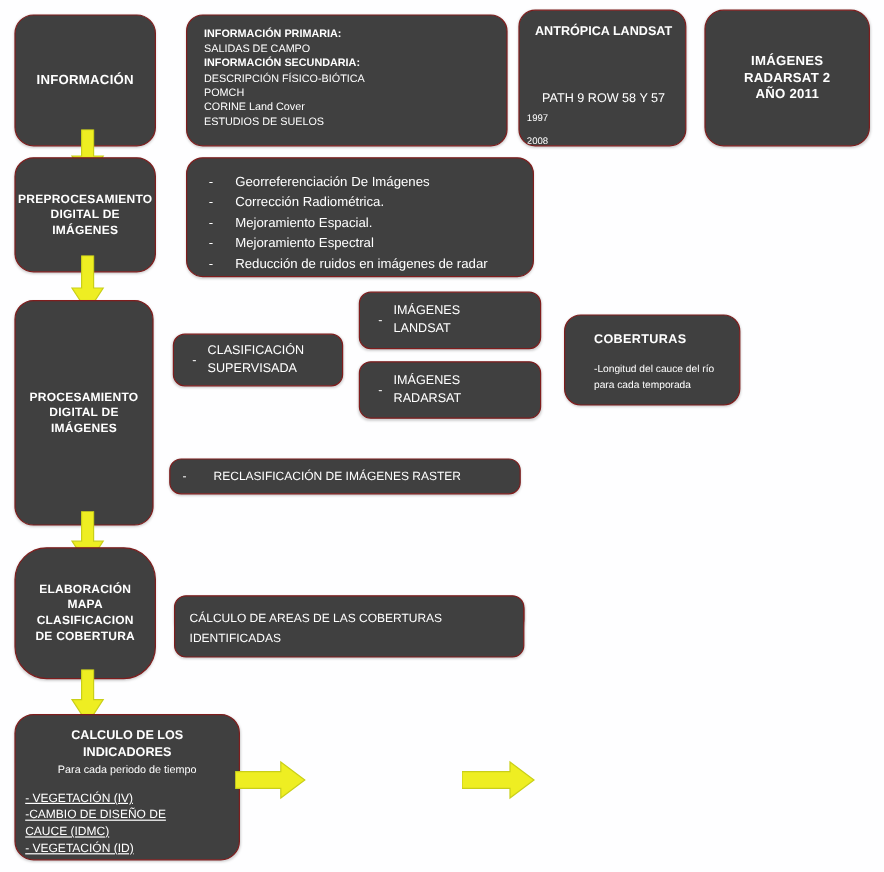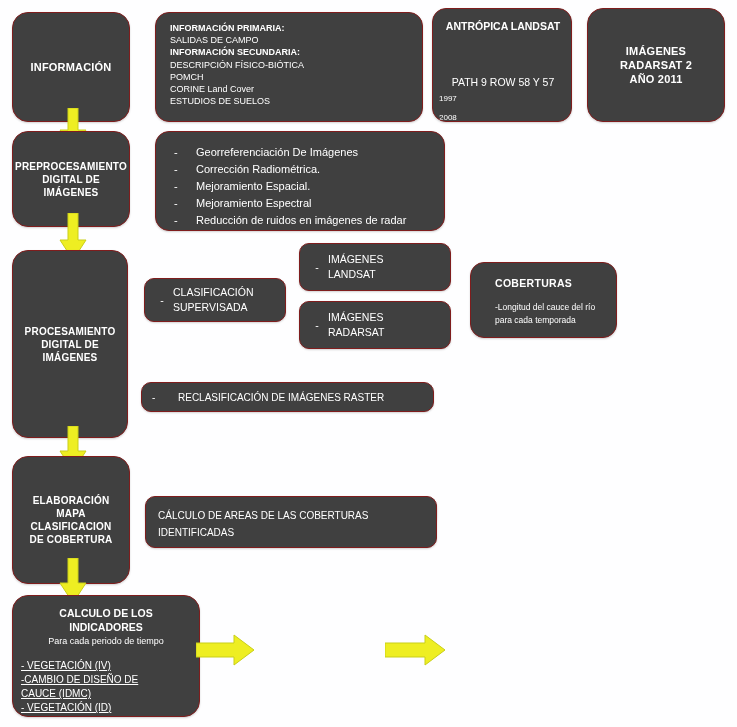--- a/index.html
+++ b/index.html
@@ -266,21 +266,21 @@
     <span class="dash">-</span>
     <span>RECLASIFICACIÓN DE IMÁGENES RASTER</span>
   </div>
 
   <div class="arrow" style="left:58px; top:426px;">
     <svg width="30" height="46" viewBox="0 0 30 46">
       <polygon points="10,0 20,0 20,25 28,25 15,45 2,25 10,25" fill="#eeee22" stroke="#c9cf18" stroke-width="1"></polygon>
     </svg>
   </div>
 
-  <div class="box center r16" style="left:12px; top:456px; width:118px; height:128px;">
+  <div class="box center r16" style="left:12px; top:456px; width:118px; height:110px;border-radius:27px;">
     <div class="title sm">ELABORACIÓN</div>
     <div class="title sm">MAPA</div>
     <div class="title sm">CLASIFICACION</div>
     <div class="title sm">DE COBERTURA</div>
   </div>
 
   <div class="box r10" style="left:145px; top:462px; width:292px; height:28px;margin-top:36px;">
     <div class="just oneline" style="top:7px;">VERIFICACIÓN DE CAMPO</div>
   </div>
 

